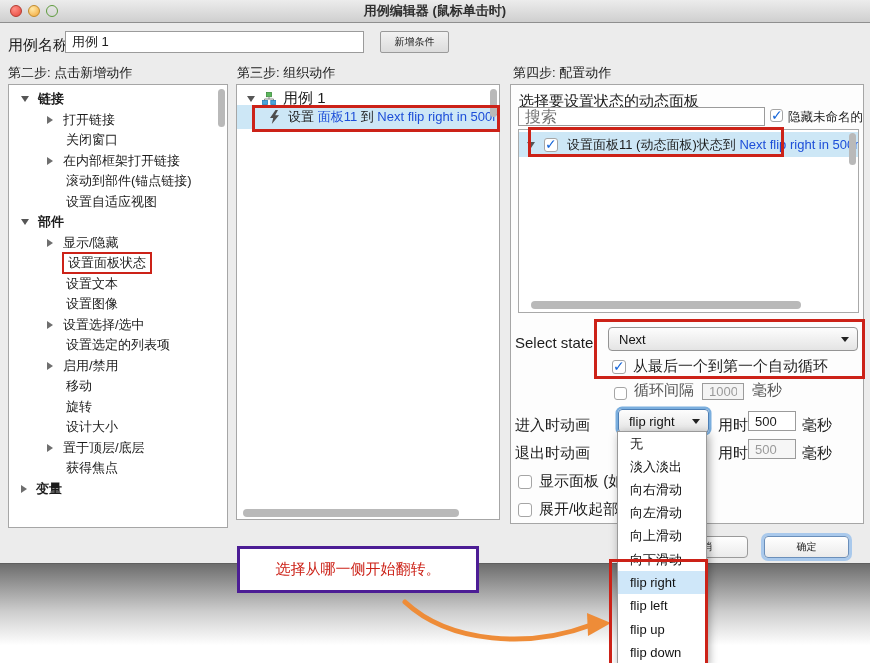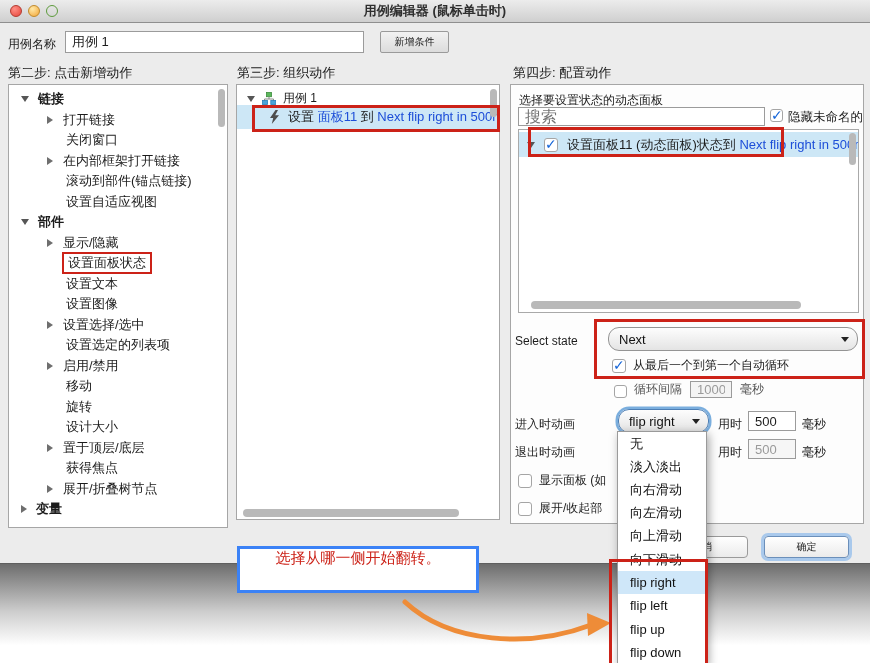--- a/index.html
+++ b/index.html
@@ -12,21 +12,21 @@
   .tl{position:absolute;top:5px;width:12px;height:12px;border-radius:50%;box-sizing:border-box;}
   .tl.red{left:10px;background:radial-gradient(circle at 35% 30%,#ff8e85,#e5443a);border:1px solid #b33a30;}
   .tl.yel{left:28px;background:radial-gradient(circle at 35% 30%,#ffe9a8,#f3a536);border:1px solid #c08a2d;}
   .tl.grn{left:46px;background:radial-gradient(circle at 35% 30%,#c5eea5,#6db844;);border:1px solid #5d9b3c;}
   .wtitle{left:0;top:0;width:870px;height:22px;text-align:center;line-height:22px;
     font-size:13px;font-weight:600;color:#2e2e2e;}
   
   .dialog{left:0;top:22px;width:870px;height:542px;background:#ececec;border-bottom:1px solid #5f5f5f;box-sizing:border-box;}
   .below{left:0;top:564px;width:870px;height:99px;
     background:linear-gradient(#6d6d6d 0%,#cdcdcd 48%,#ffffff 82%,#ffffff 100%);}
-  .lbl{font-size:12px;color:#1c1c1c;}
+  .lbl{font-size:15px;color:#1c1c1c;}
   .textbox{position:absolute;box-sizing:border-box;border:1px solid #9b9b9b;background:#fff;
     font-family:inherit;font-size:13px;color:#1c1c1c;padding:1px 6px;}
   .btn{position:absolute;box-sizing:border-box;border:1px solid #9a9a9a;border-radius:4px;
     background:linear-gradient(#ffffff,#ebebeb);font-size:10px;color:#1c1c1c;
     display:flex;align-items:center;justify-content:center;}
   .btn.flat{border-radius:2px;background:linear-gradient(#f2f2f2,#dcdcdc);}
   .btn.ok{box-shadow:0 0 0 3px #a9c9ec;border-color:#6b8fba;}
   .panel{position:absolute;background:#fff;border:1px solid #a6a6a6;box-sizing:border-box;overflow:hidden;}
   .shead{position:absolute;font-size:13px;color:#1a1a1a;}
   
@@ -44,35 +44,35 @@
   .sbv{position:absolute;background:#b9b9b9;border-radius:4px;width:7px;}
   .sbh{position:absolute;background:#b9b9b9;border-radius:4px;height:8px;}
   
   .selrow{position:absolute;display:flex;align-items:center;}
   .green{color:#1d4ed8;} .dark{color:#1c1c1c;}
   
   .cb{width:14px;height:14px;background:#fff;border:1px solid #a5a5a5;border-radius:3px;
       box-sizing:border-box;position:relative;flex:none;display:inline-block;}
   .cb.checked::after{content:"✓";position:absolute;left:0px;top:-3px;font-size:14px;font-weight:bold;color:#1565d8;}
   
-  .combo{position:absolute;box-sizing:border-box;border:1px solid #949494;border-radius:11px;
+  .combo{position:absolute;box-sizing:border-box;border:1px solid #949494;border-radius:4px;
     background:linear-gradient(#fdfdfd,#e4e4e4);display:flex;align-items:center;
     font-size:13px;color:#111;padding-left:10px;}
   .combo .carr{margin-left:auto;margin-right:8px;width:0;height:0;
     border-left:4px solid transparent;border-right:4px solid transparent;border-top:5px solid #222;}
   .combo.focus{box-shadow:0 0 0 2.5px #7aaede;border-color:#4d7fb5;}
   
   .menu{position:absolute;left:617px;top:431px;width:90px;background:#fff;border:1px solid #9a9a9a;
     box-shadow:2px 3px 9px rgba(0,0,0,.35);z-index:50;box-sizing:border-box;}
   .menu-item{height:23.2px;display:flex;align-items:center;padding-left:12px;font-size:13px;color:#111;}
   .menu-item.hl{background:#cfe7f9;}
   
   .redbox{position:absolute;border:3px solid #cc2218;box-sizing:border-box;z-index:60;pointer-events:none;}
   .note{position:absolute;left:237px;top:546px;width:242px;height:47px;background:#fff;
-    border:3px solid #3b82f6;box-sizing:border-box;z-index:55;display:flex;align-items:flex-start;
+    border:3px solid #4c1d95;box-sizing:border-box;z-index:55;display:flex;align-items:center;
     justify-content:center;font-size:15px;color:#cc2218;}
 </style>
 </head>
 <body>
 
 <div class="abs dialog"></div>
 <div class="abs below"></div>
 
 <div class="abs titlebar">
   <span class="tl red"></span>
@@ -159,24 +159,20 @@
         <span class="ar n"></span>
         <span class="tlabel">设计大小</span>
       </div>
     <div class="trow l1">
         <span class="ar r"></span>
         <span class="tlabel">置于顶层/底层</span>
       </div>
     <div class="trow l1">
         <span class="ar n"></span>
         <span class="tlabel">获得焦点</span>
-      </div>
-    <div class="trow l1">
-        <span class="ar r"></span>
-        <span class="tlabel">展开/折叠树节点</span>
       </div>
     <div class="trow l0">
         <span class="ar r"></span>
         <span class="tlabel">变量</span>
       </div>
   </div>
   <div class="sbv" style="right:2px;top:4px;height:38px;"></div>
 </div>
 
 <div class="panel" style="left:236px;top:84px;width:264px;height:436px;">

